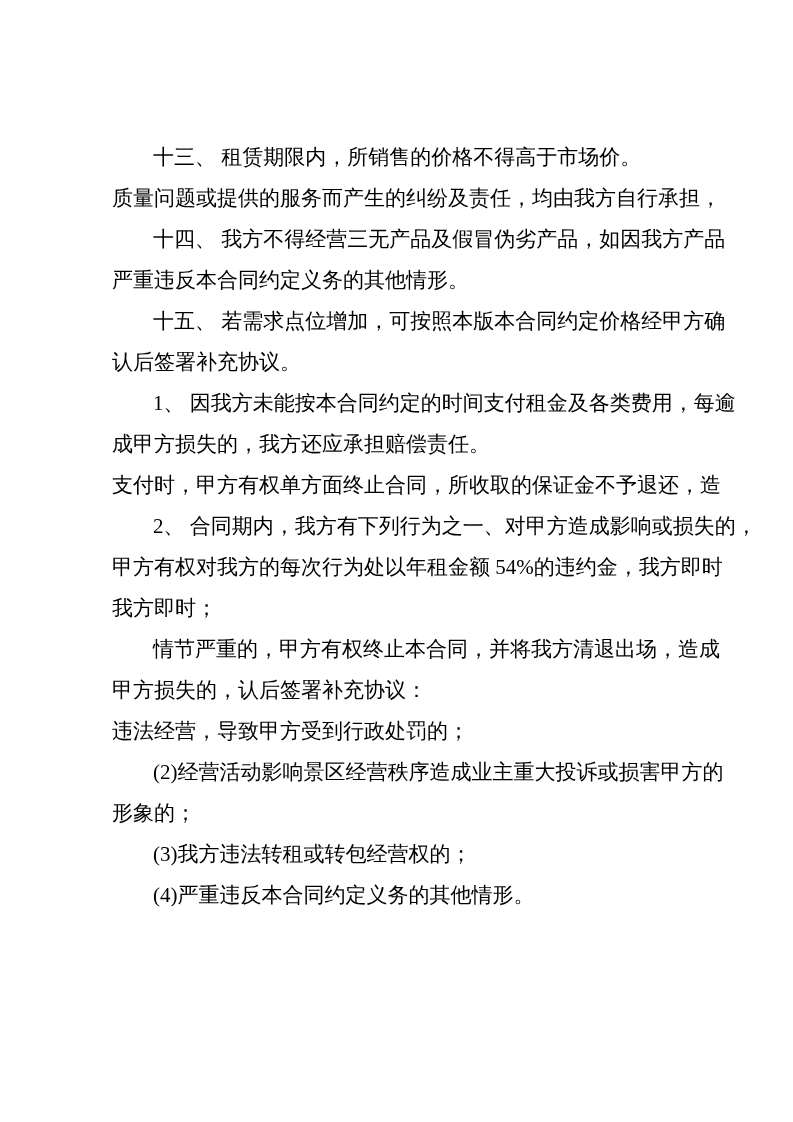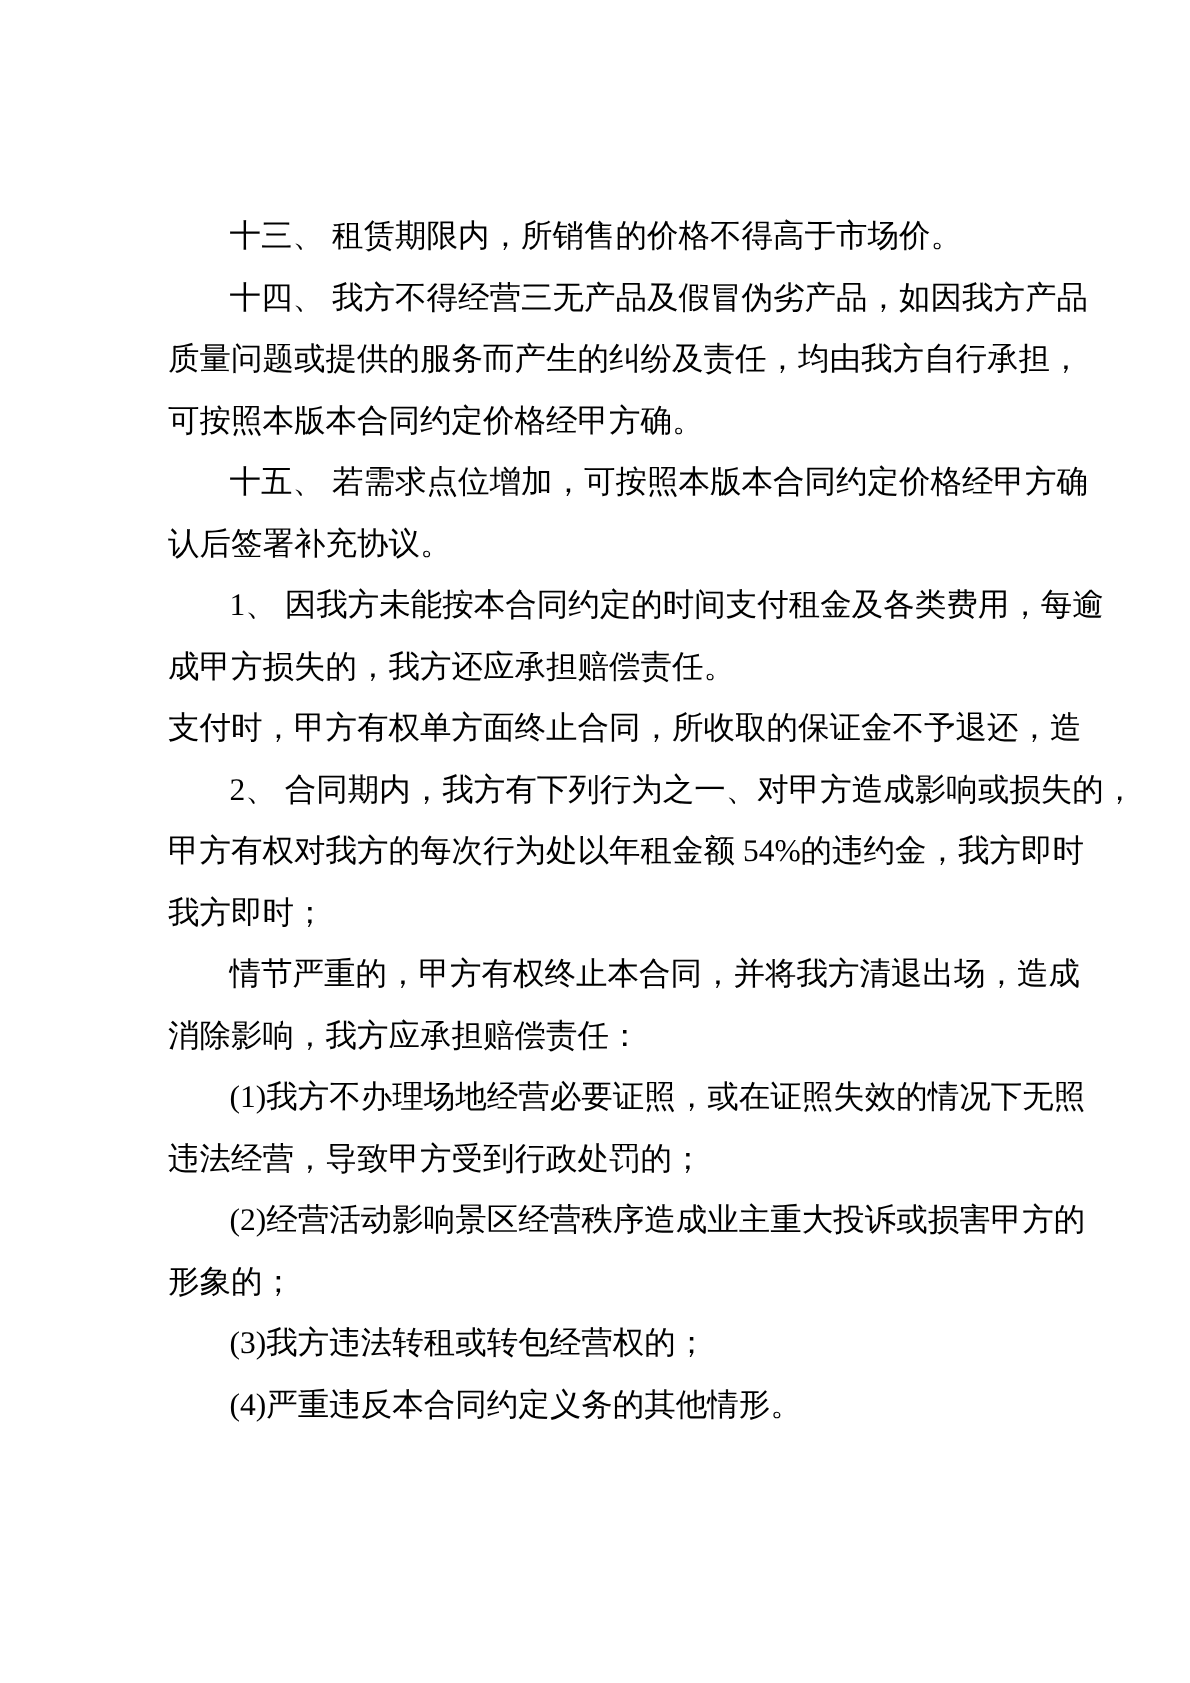--- a/index.html
+++ b/index.html
@@ -43,34 +43,33 @@
     line-height: 20px;
     color: #000000;
   }
 </style>
 </head>
 <body>
 
 <div class="page">
   <div class="content">
       <div class="line indent">十三、 租赁期限内，所销售的价格不得高于市场价。</div>
+      <div class="line">质量问题或提供的服务而产生的纠纷及责任，均由我方自行承担，</div>
       <div class="line indent">十四、 我方不得经营三无产品及假冒伪劣产品，如因我方产品</div>
-      <div class="line">质量问题或提供的服务而产生的纠纷及责任，均由我方自行承担，</div>
-      <div class="line">可按照本版本合同约定价格经甲方确。</div>
+      <div class="line">严重违反本合同约定义务的其他情形。</div>
       <div class="line indent">十五、 若需求点位增加，可按照本版本合同约定价格经甲方确</div>
       <div class="line">认后签署补充协议。</div>
       <div class="line indent">1、 因我方未能按本合同约定的时间支付租金及各类费用，每逾</div>
       <div class="line">成甲方损失的，我方还应承担赔偿责任。</div>
       <div class="line">支付时，甲方有权单方面终止合同，所收取的保证金不予退还，造</div>
       <div class="line indent">2、 合同期内，我方有下列行为之一、对甲方造成影响或损失的，</div>
       <div class="line">甲方有权对我方的每次行为处以年租金额 54%的违约金，我方即时</div>
       <div class="line">我方即时；</div>
       <div class="line indent">情节严重的，甲方有权终止本合同，并将我方清退出场，造成</div>
-      <div class="line">消除影响，我方应承担赔偿责任：</div>
-      <div class="line indent">(1)我方不办理场地经营必要证照，或在证照失效的情况下无照</div>
+      <div class="line">甲方损失的，认后签署补充协议：</div>
       <div class="line">违法经营，导致甲方受到行政处罚的；</div>
       <div class="line indent">(2)经营活动影响景区经营秩序造成业主重大投诉或损害甲方的</div>
       <div class="line">形象的；</div>
       <div class="line indent">(3)我方违法转租或转包经营权的；</div>
       <div class="line indent">(4)严重违反本合同约定义务的其他情形。</div>
     </div>
   <div class="page-number">5</div>
 </div>
 
 </body></html>

